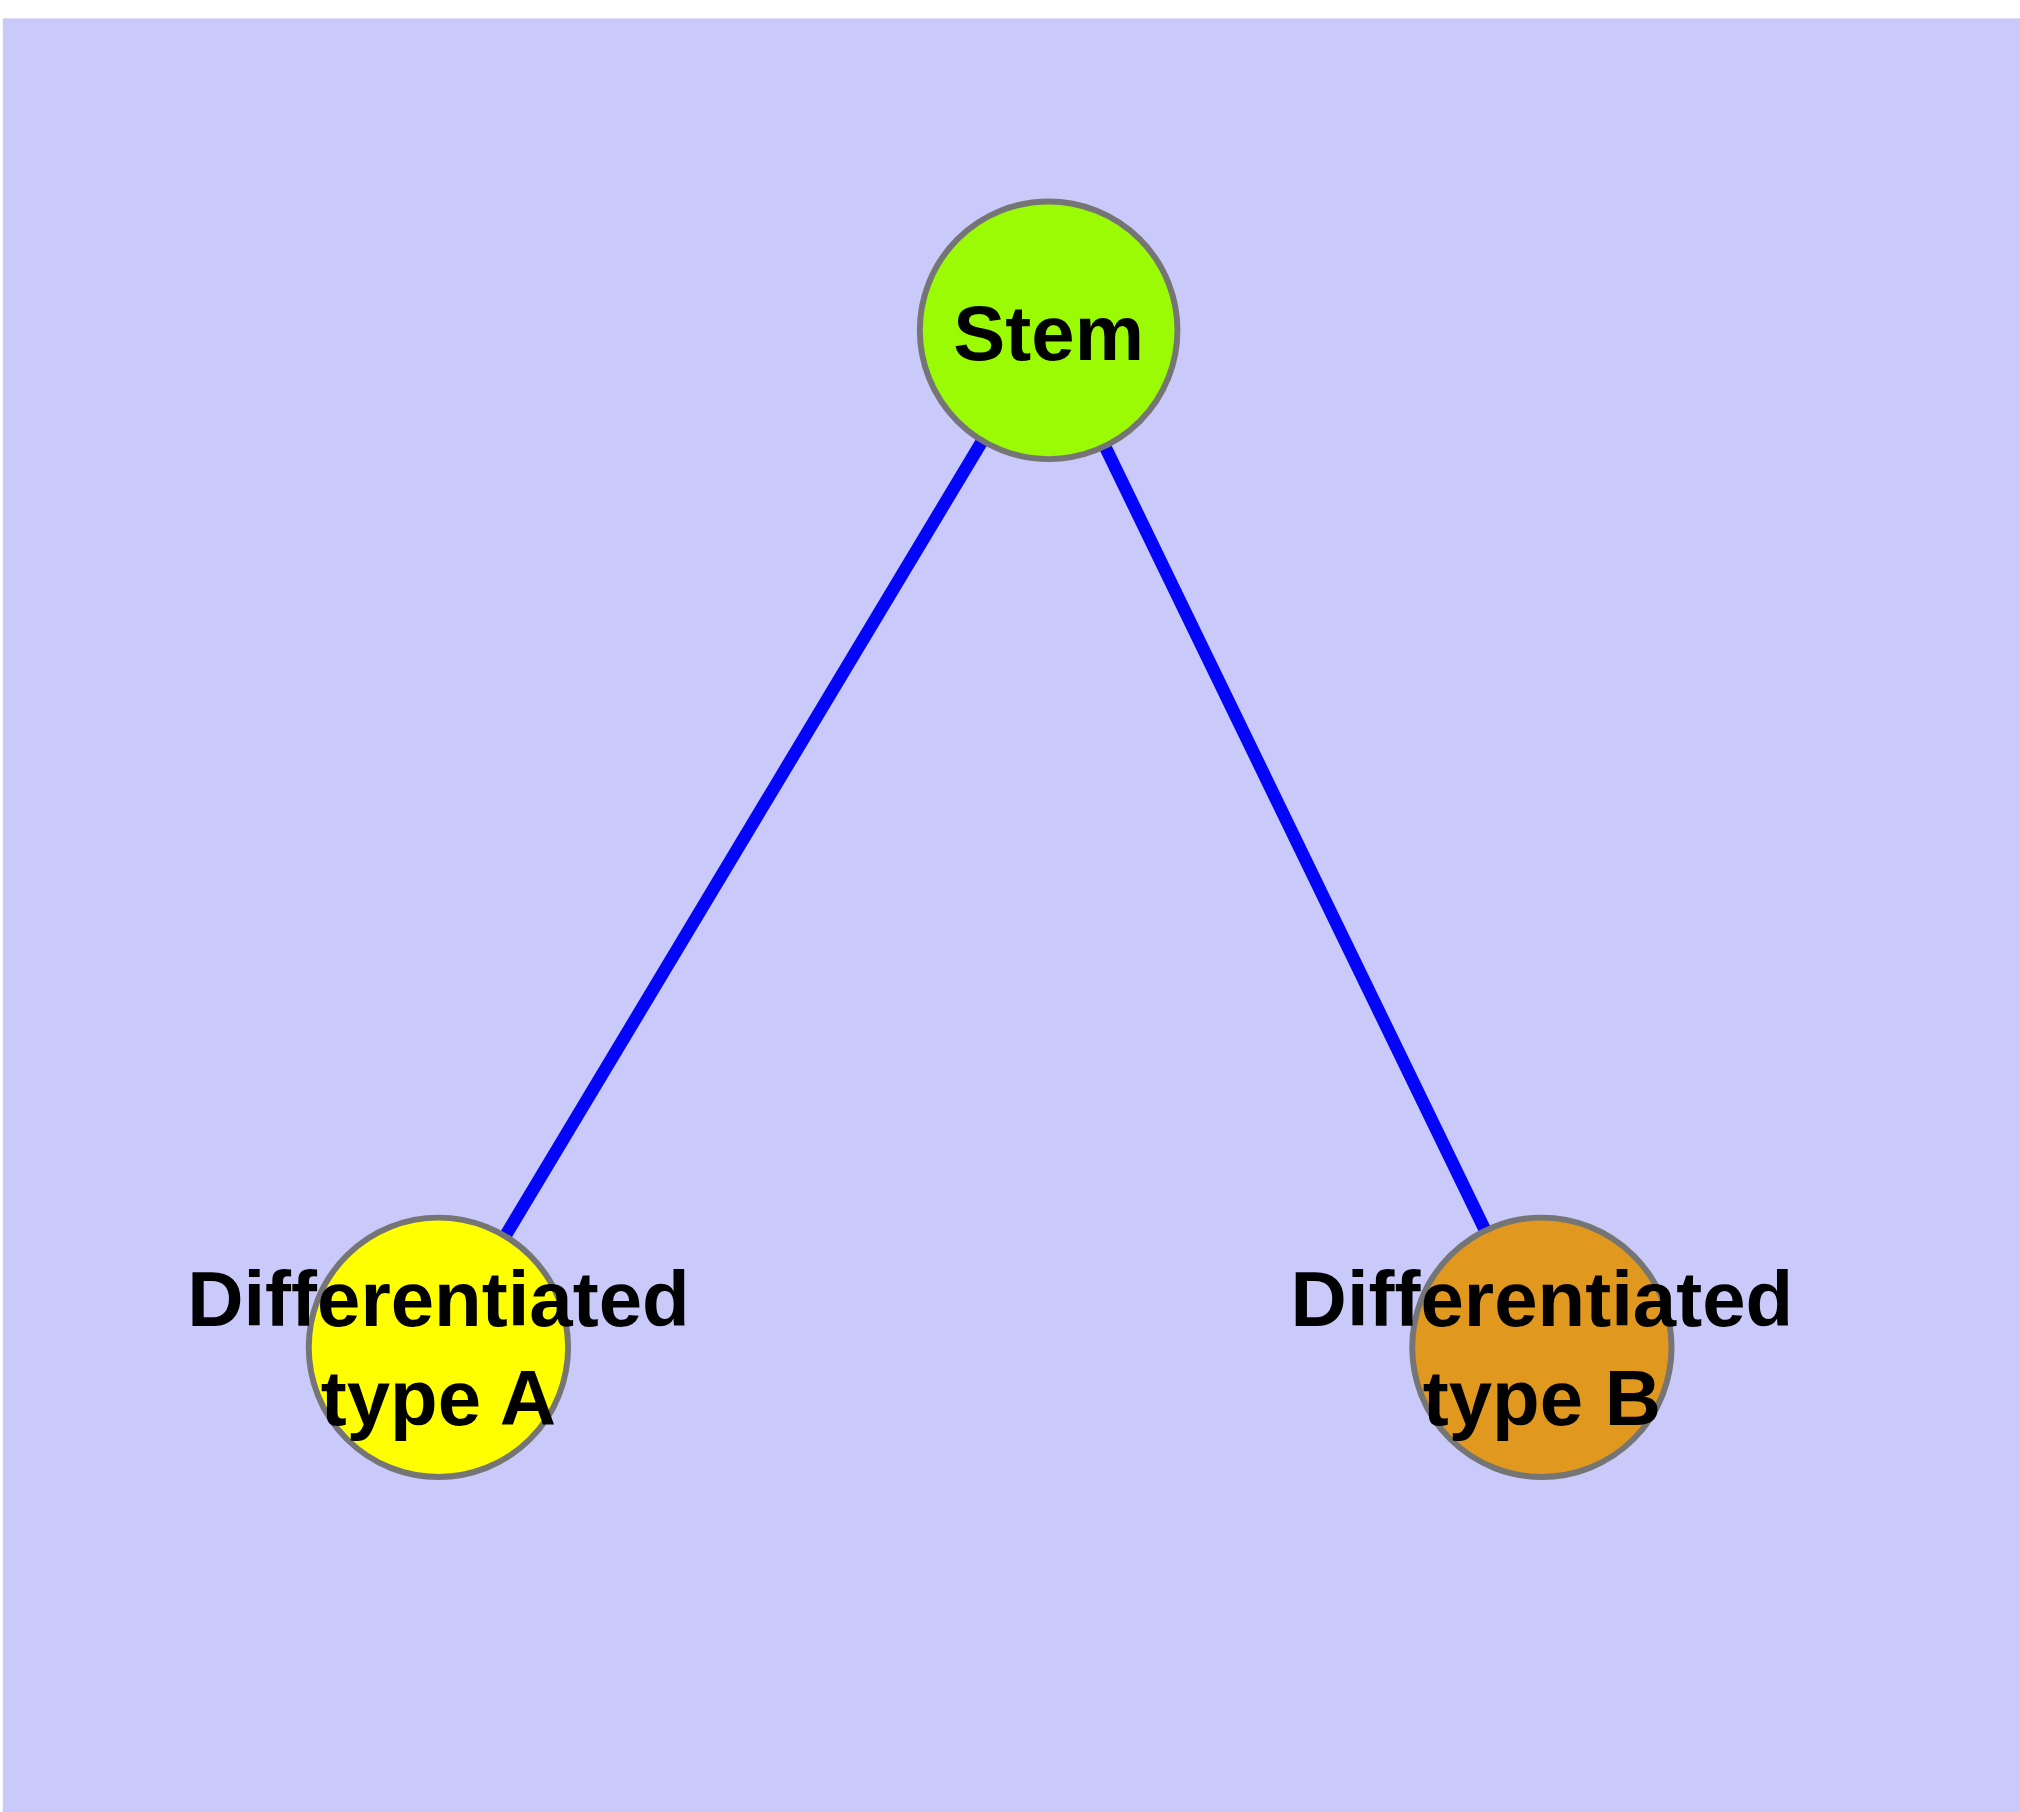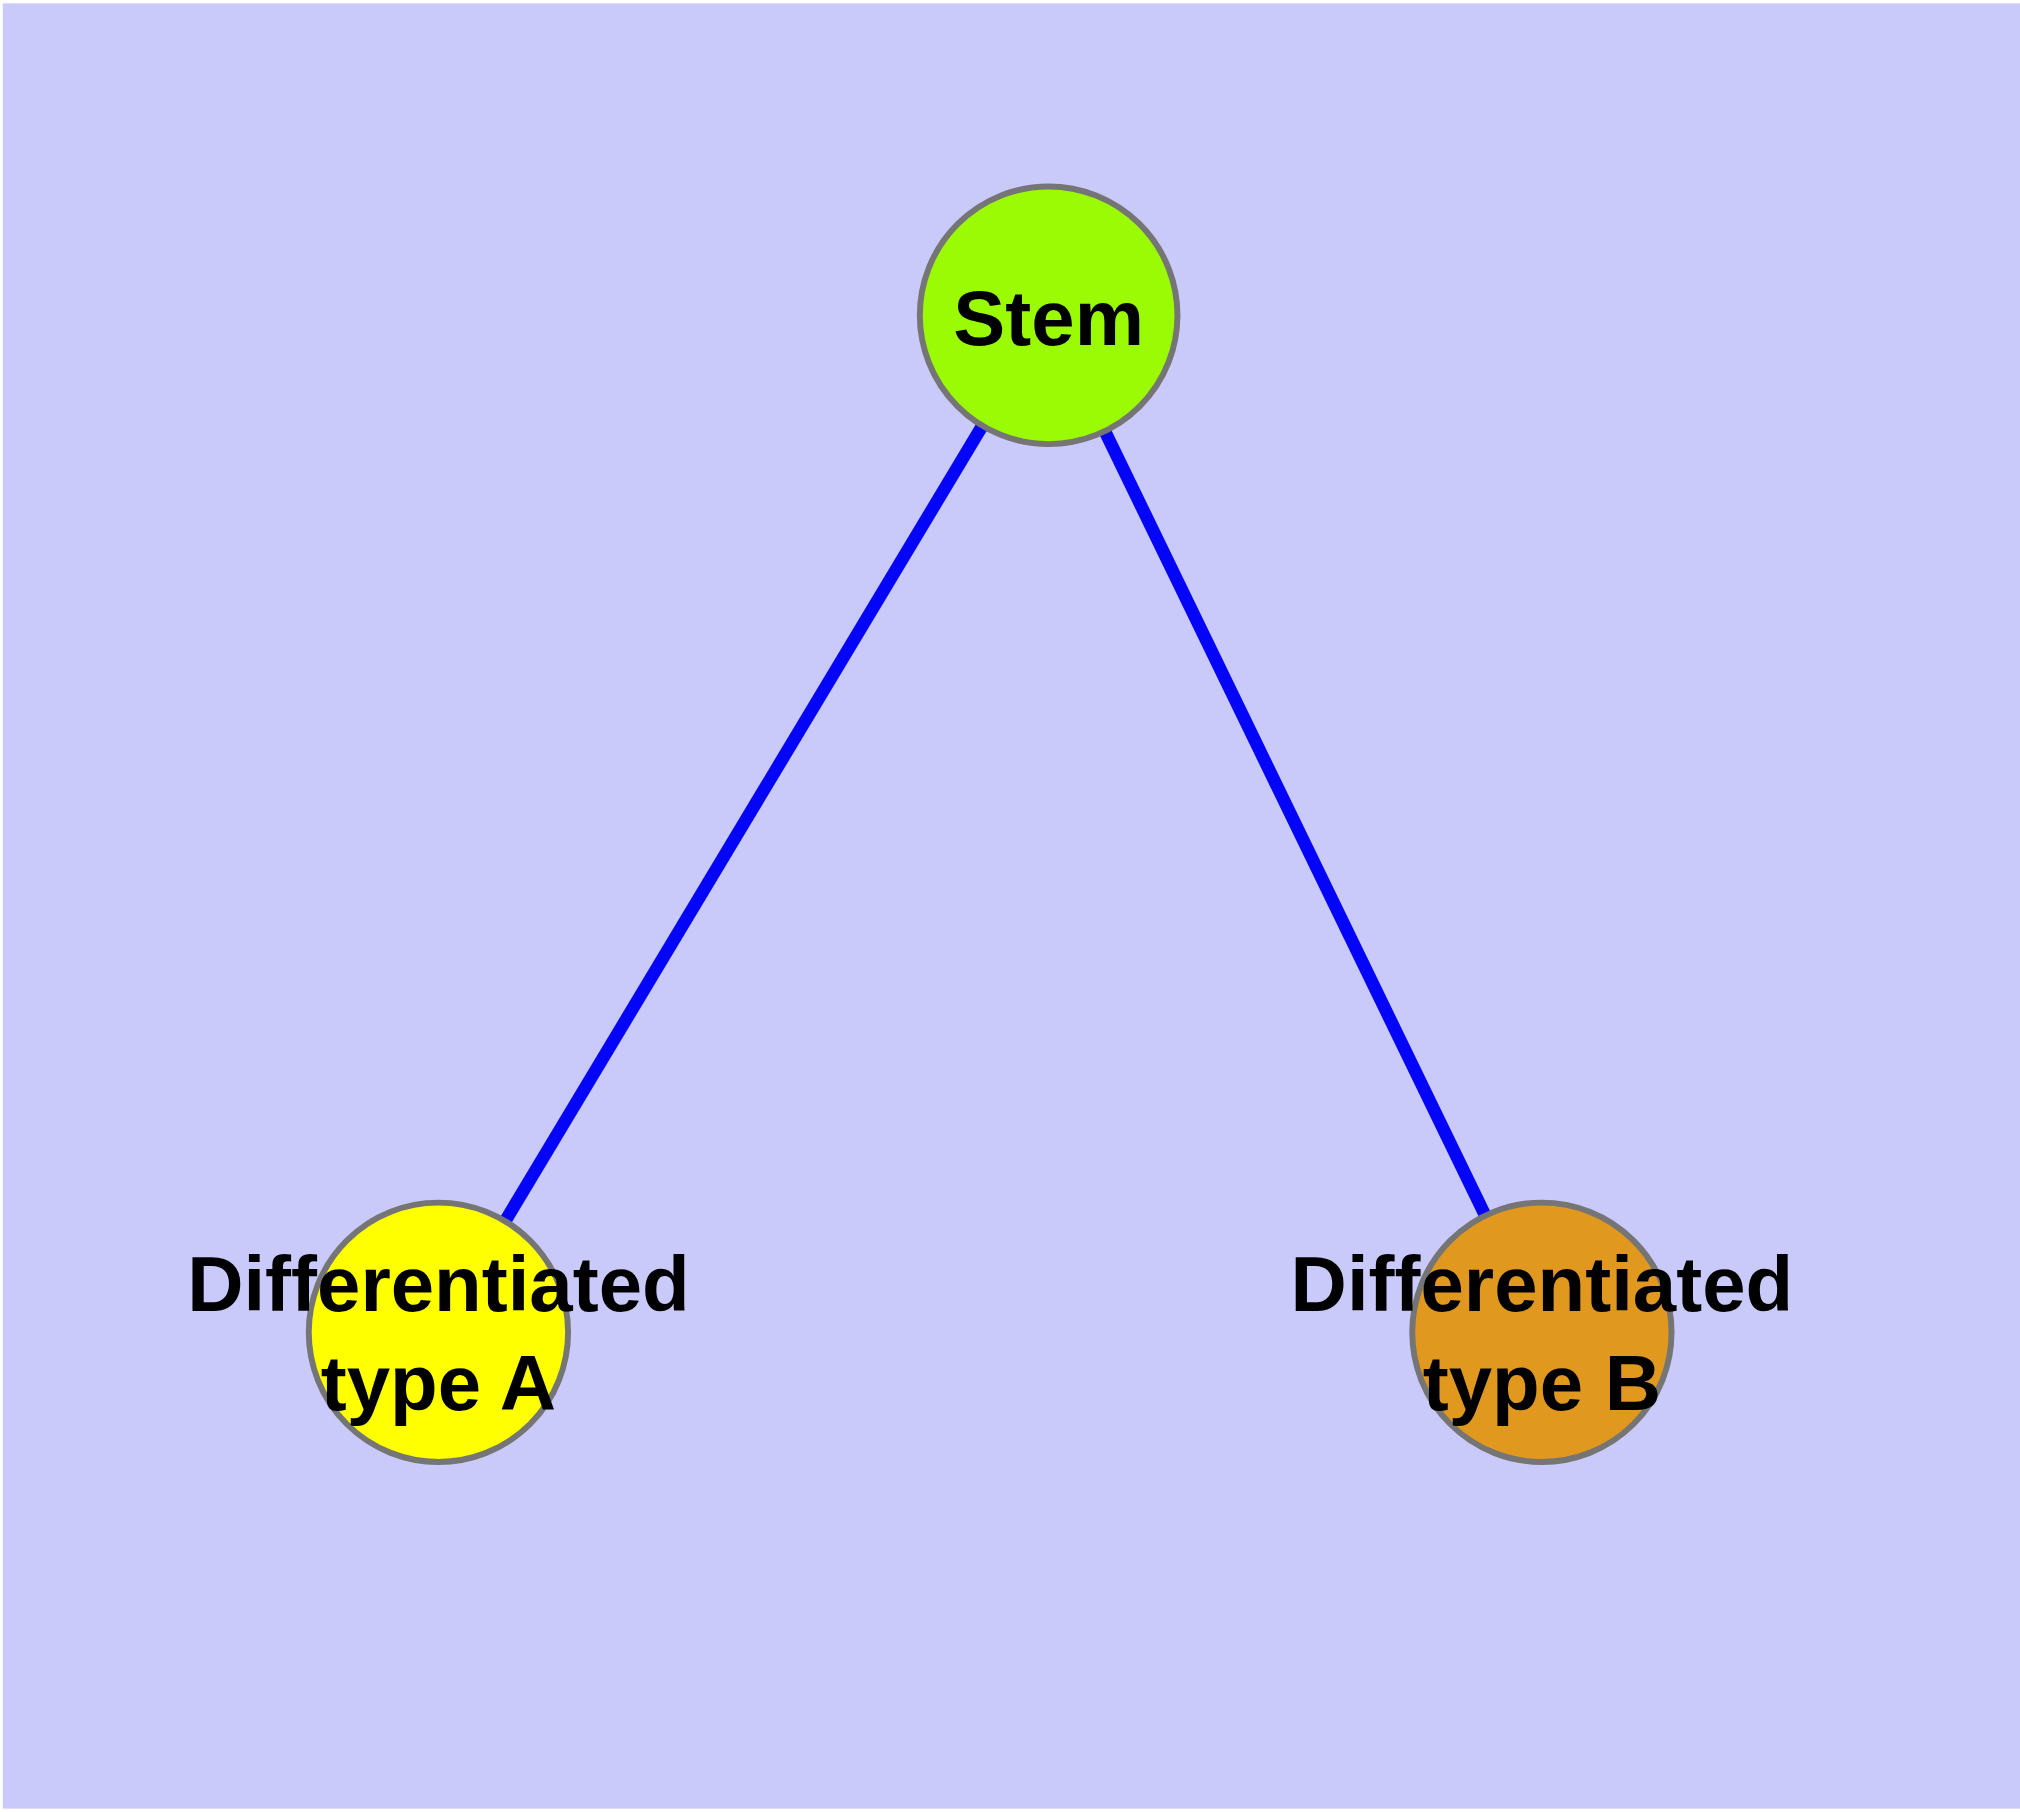--- a/index.html
+++ b/index.html
@@ -8,20 +8,21 @@
     background: #ffffff;
     width: 2021px;
     height: 1812px;
     overflow: hidden;
   }
   .stage {
     position: relative;
     width: 2021px;
     height: 1692px;
     font-family: "Liberation Sans", sans-serif;
+    margin-top: 15px;
   }
   svg { display: block; }
   .edge {
     stroke-width: 15px;
     fill: none;
     stroke-linecap: butt;
   }
   .node-circle {
     stroke-width: 7px;
   }

